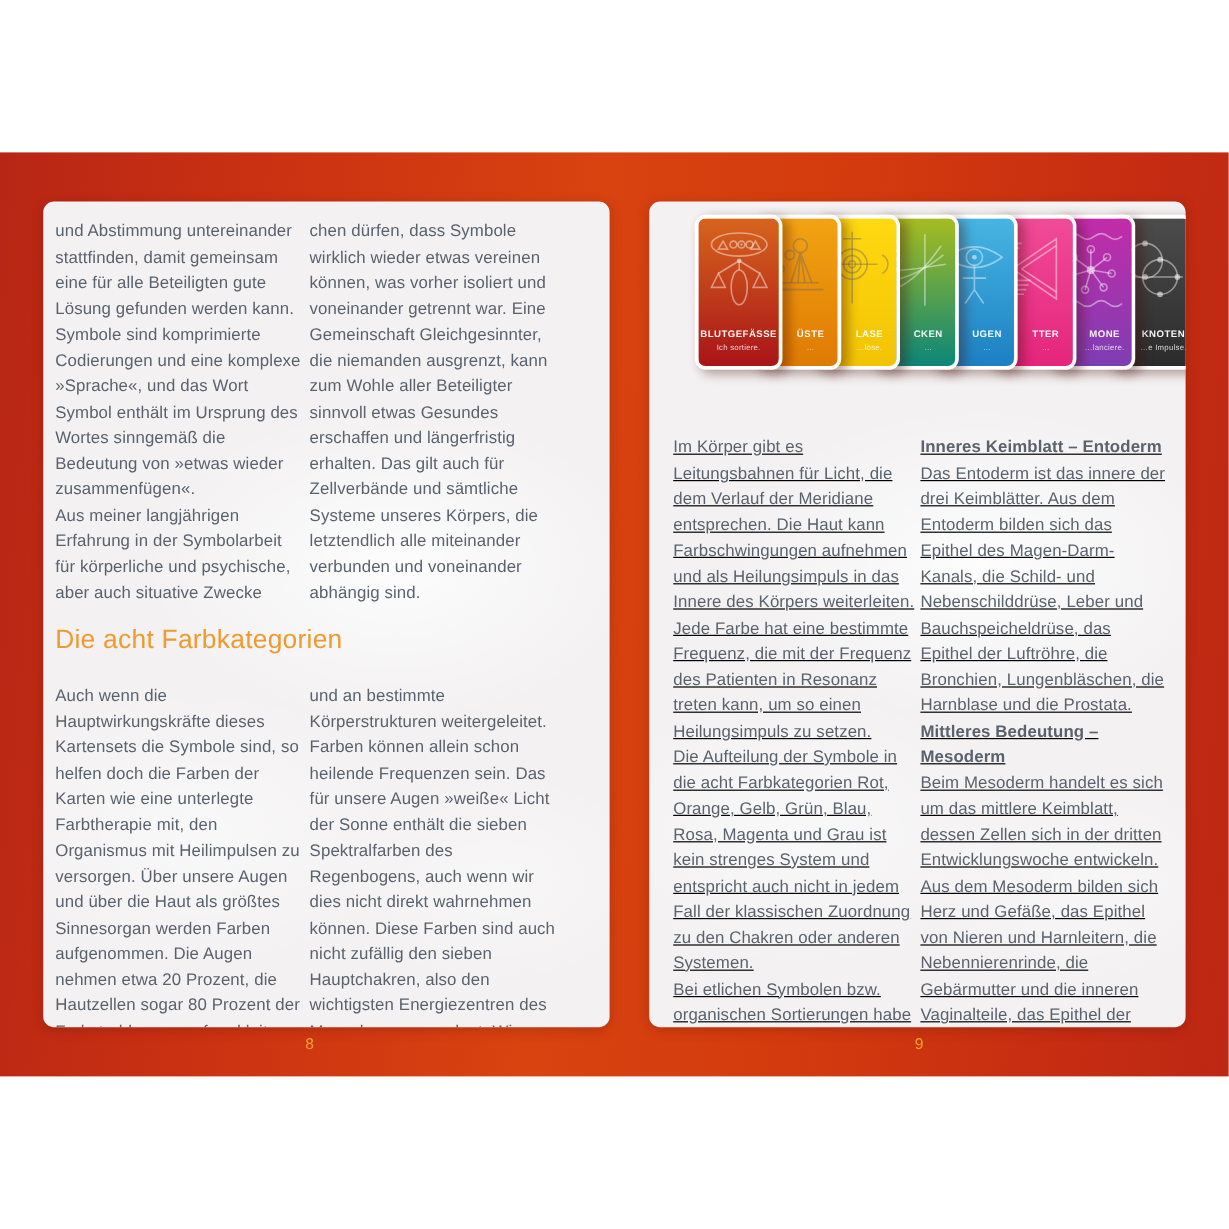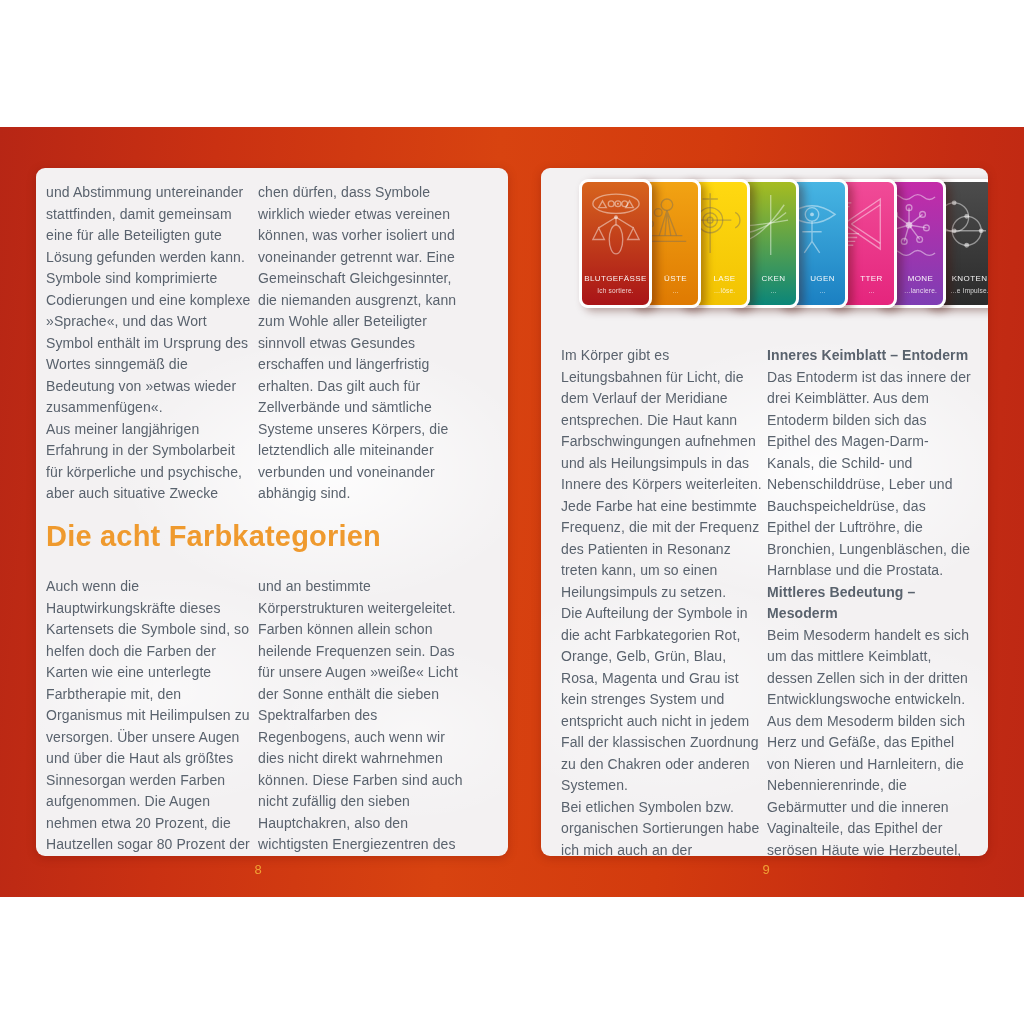--- a/index.html
+++ b/index.html
@@ -24,34 +24,34 @@
       radial-gradient(ellipse 200px 130px at 80% 82%, rgba(255,255,255,0.45), rgba(255,255,255,0) 70%);
   }
   .page-left  { left:36px;  top:168px; width:472px; height:688px; }
   .page-right { left:541px; top:168px; width:447px; height:688px; }
 
   .lp-inner { position:relative; padding:14px 10px 0 10px; }
   .rp-inner { position:relative; padding:11px 14px 0 20px; }
 
   .cols { display:flex; gap:7px; }
   .col  { width:205px; }
-  .rp-cols { display:flex; gap:0; margin-top:26px; }
+  .rp-cols { display:flex; gap:0; margin-top:43px;text-decoration:underline; }
   .rp-col { width:206px; }
 
   .top-cols { height:322px; overflow:hidden; }
 
   p.body-text {
     margin:0; font-size:14px; line-height:21.5px; color:#59626d;
     letter-spacing:0.1px;
   }
   .bold-head { font-weight:bold; color:#454f59; }
   .gap-before { margin-top:21.5px; }
 
   .section-heading {
-    margin:16px 0 23px 0; font-size:29px; font-weight:700; color:#ef9a2e;
+    margin:16px 0 23px 0; font-size:22px; font-weight:400; color:#ef9a2e;
     letter-spacing:0.2px;
   }
 
   .page-number {
     position:absolute; top:862px; width:60px; text-align:center;
     font-size:13px; color:#f0a235;
   }
   .pn-left  { left:228px; }
   .pn-right { left:736px; }
 
@@ -62,21 +62,21 @@
     border:3px solid #ffffff; border-radius:9px;
     box-shadow:5px 3px 9px rgba(70,12,4,0.38);
   }
   .card-face { position:relative; width:100%; height:100%; border-radius:5px; overflow:hidden; }
   .sym { display:block; margin:9px auto 0 auto; width:54px; height:68px; }
   .sym * { fill:none; stroke:rgba(255,255,255,0.45); stroke-width:1.4; }
   .sym .dot { fill:rgba(255,255,255,0.55); stroke:none; }
   .sym-dark * { stroke:rgba(120,108,90,0.45); }
   .card-label {
     position:absolute; bottom:22px; left:0; right:0; text-align:center;
-    font-size:8px; font-weight:normal; color:rgba(255,255,255,0.95);
+    font-size:8px; font-weight:bold; color:rgba(255,255,255,0.95);
     letter-spacing:0.4px;
   }
   .card-sub {
     position:absolute; bottom:11px; left:0; right:0; text-align:center;
     font-size:6.5px; color:rgba(255,255,255,0.8); letter-spacing:0.2px;
   }
   .clip .card-label, .clip .card-sub { padding-left:22px; }
 </style>
 </head>
 <body>

